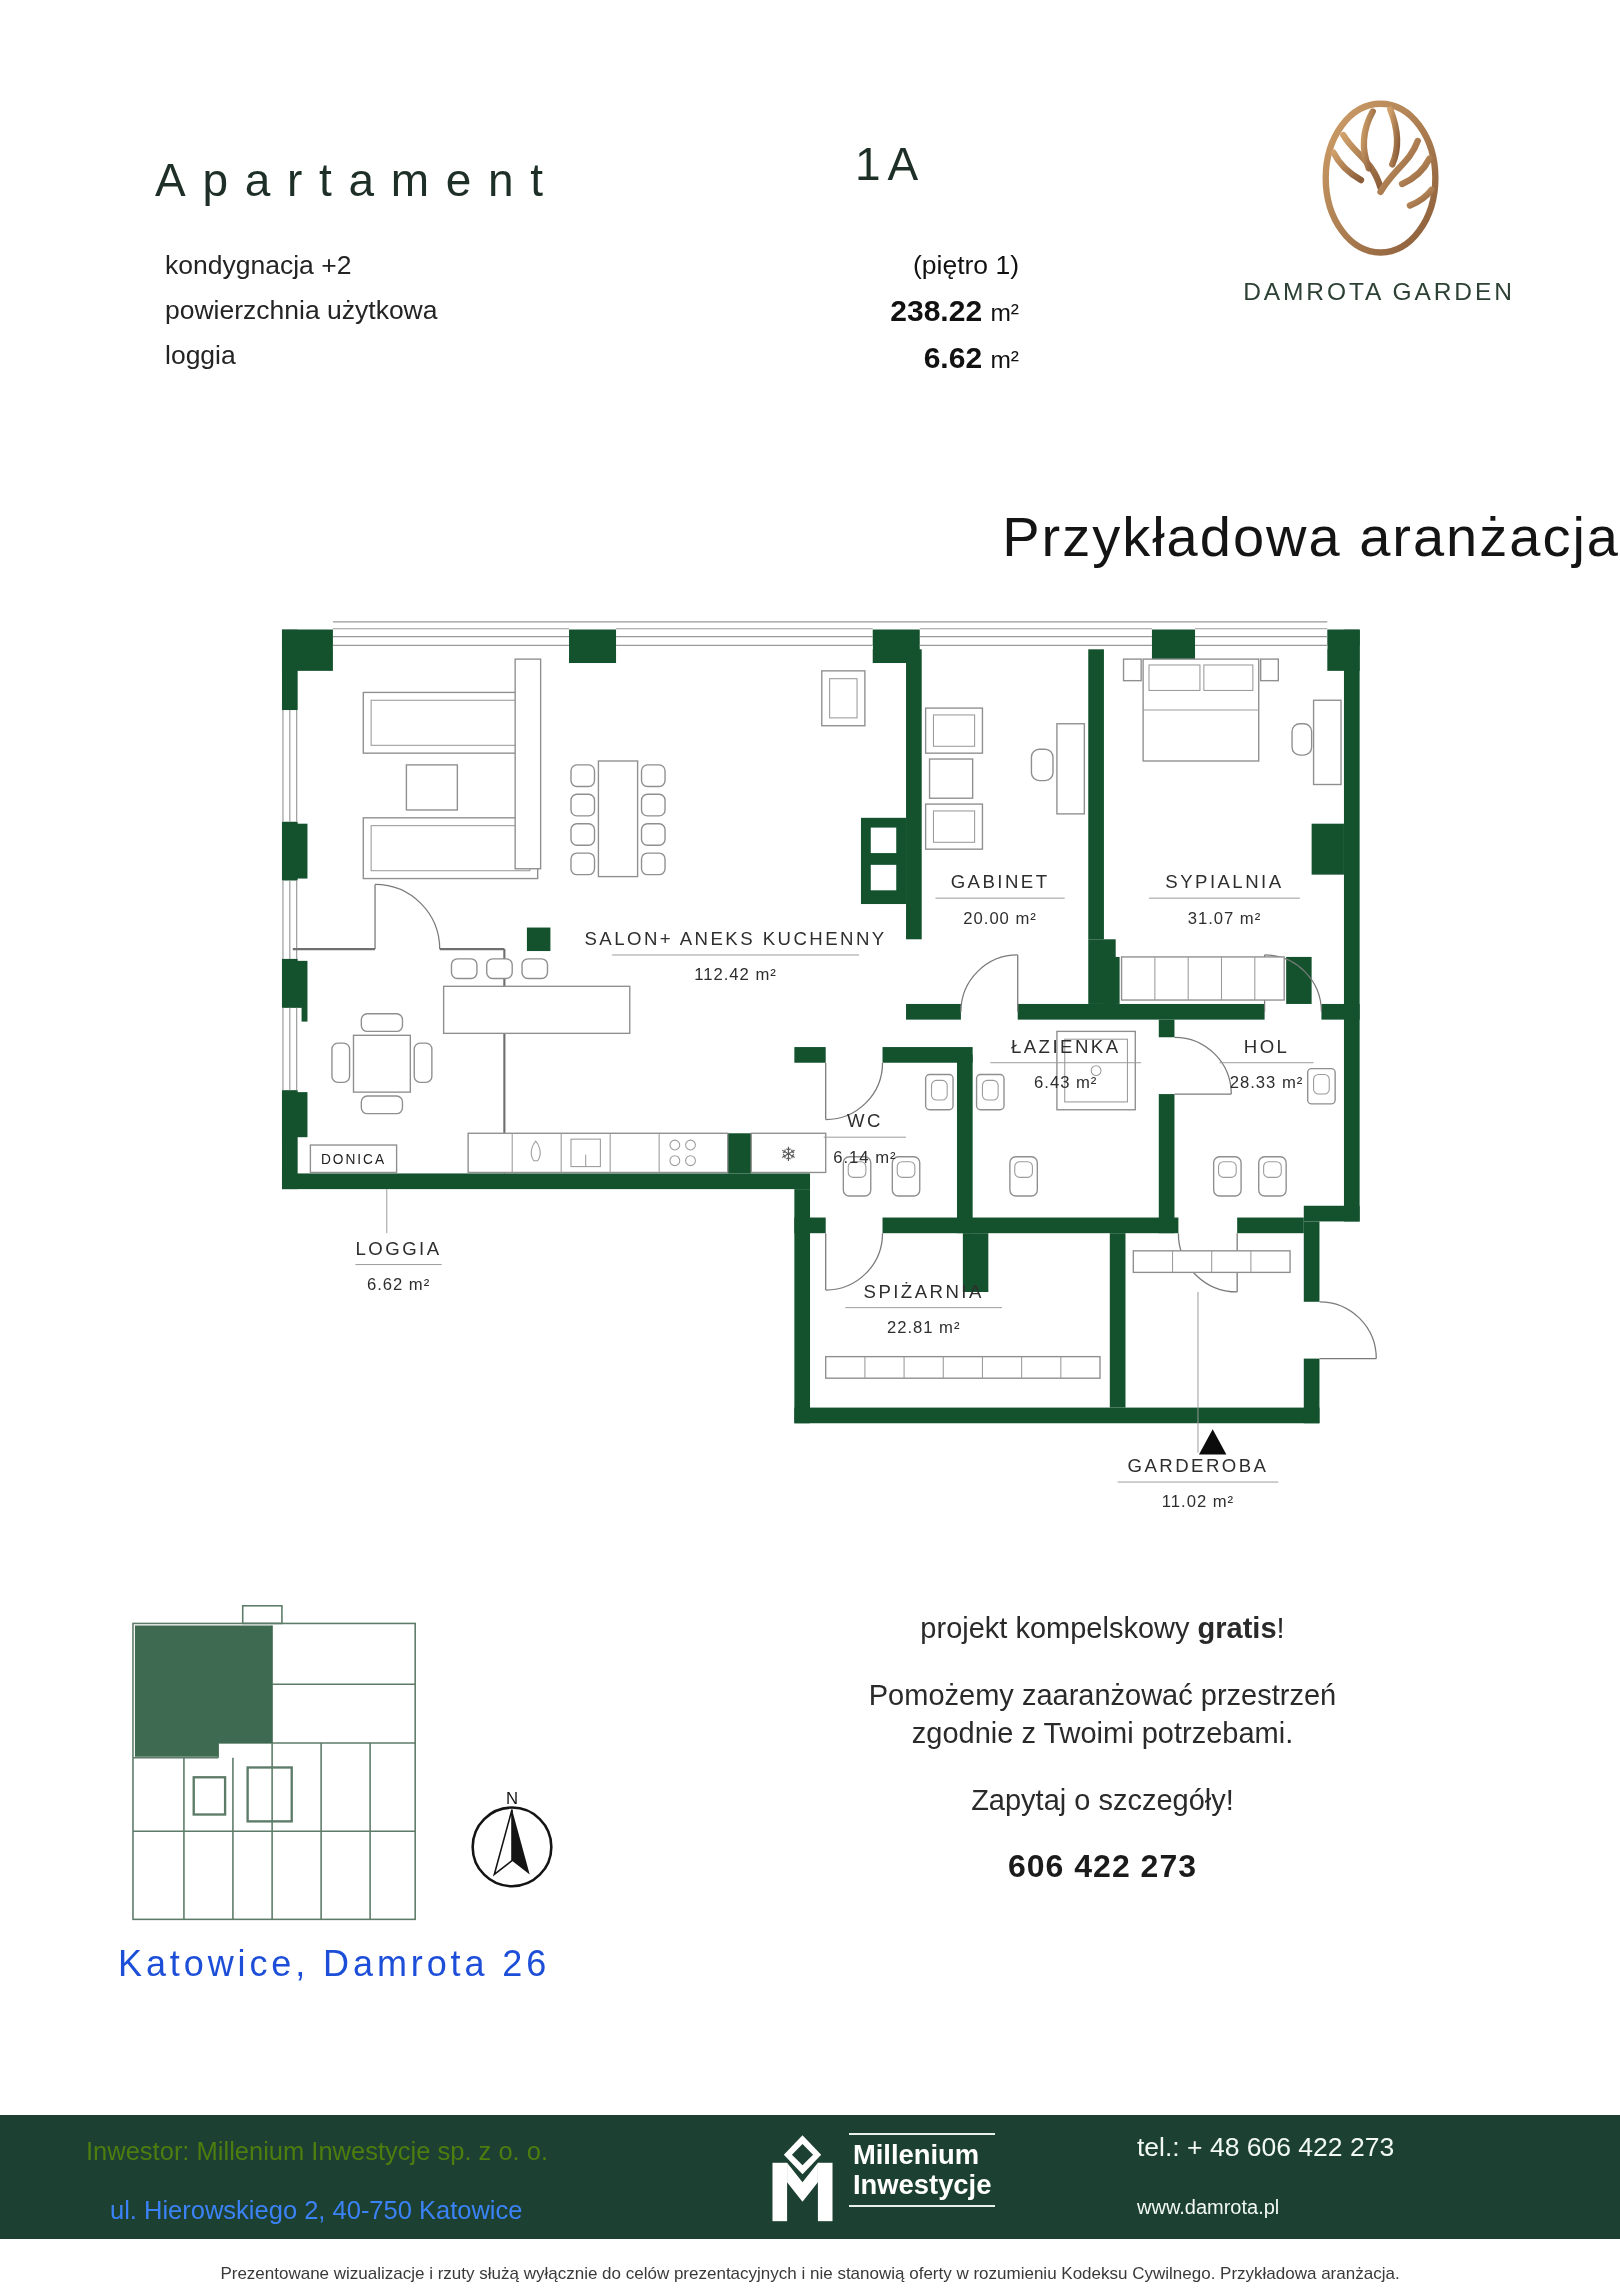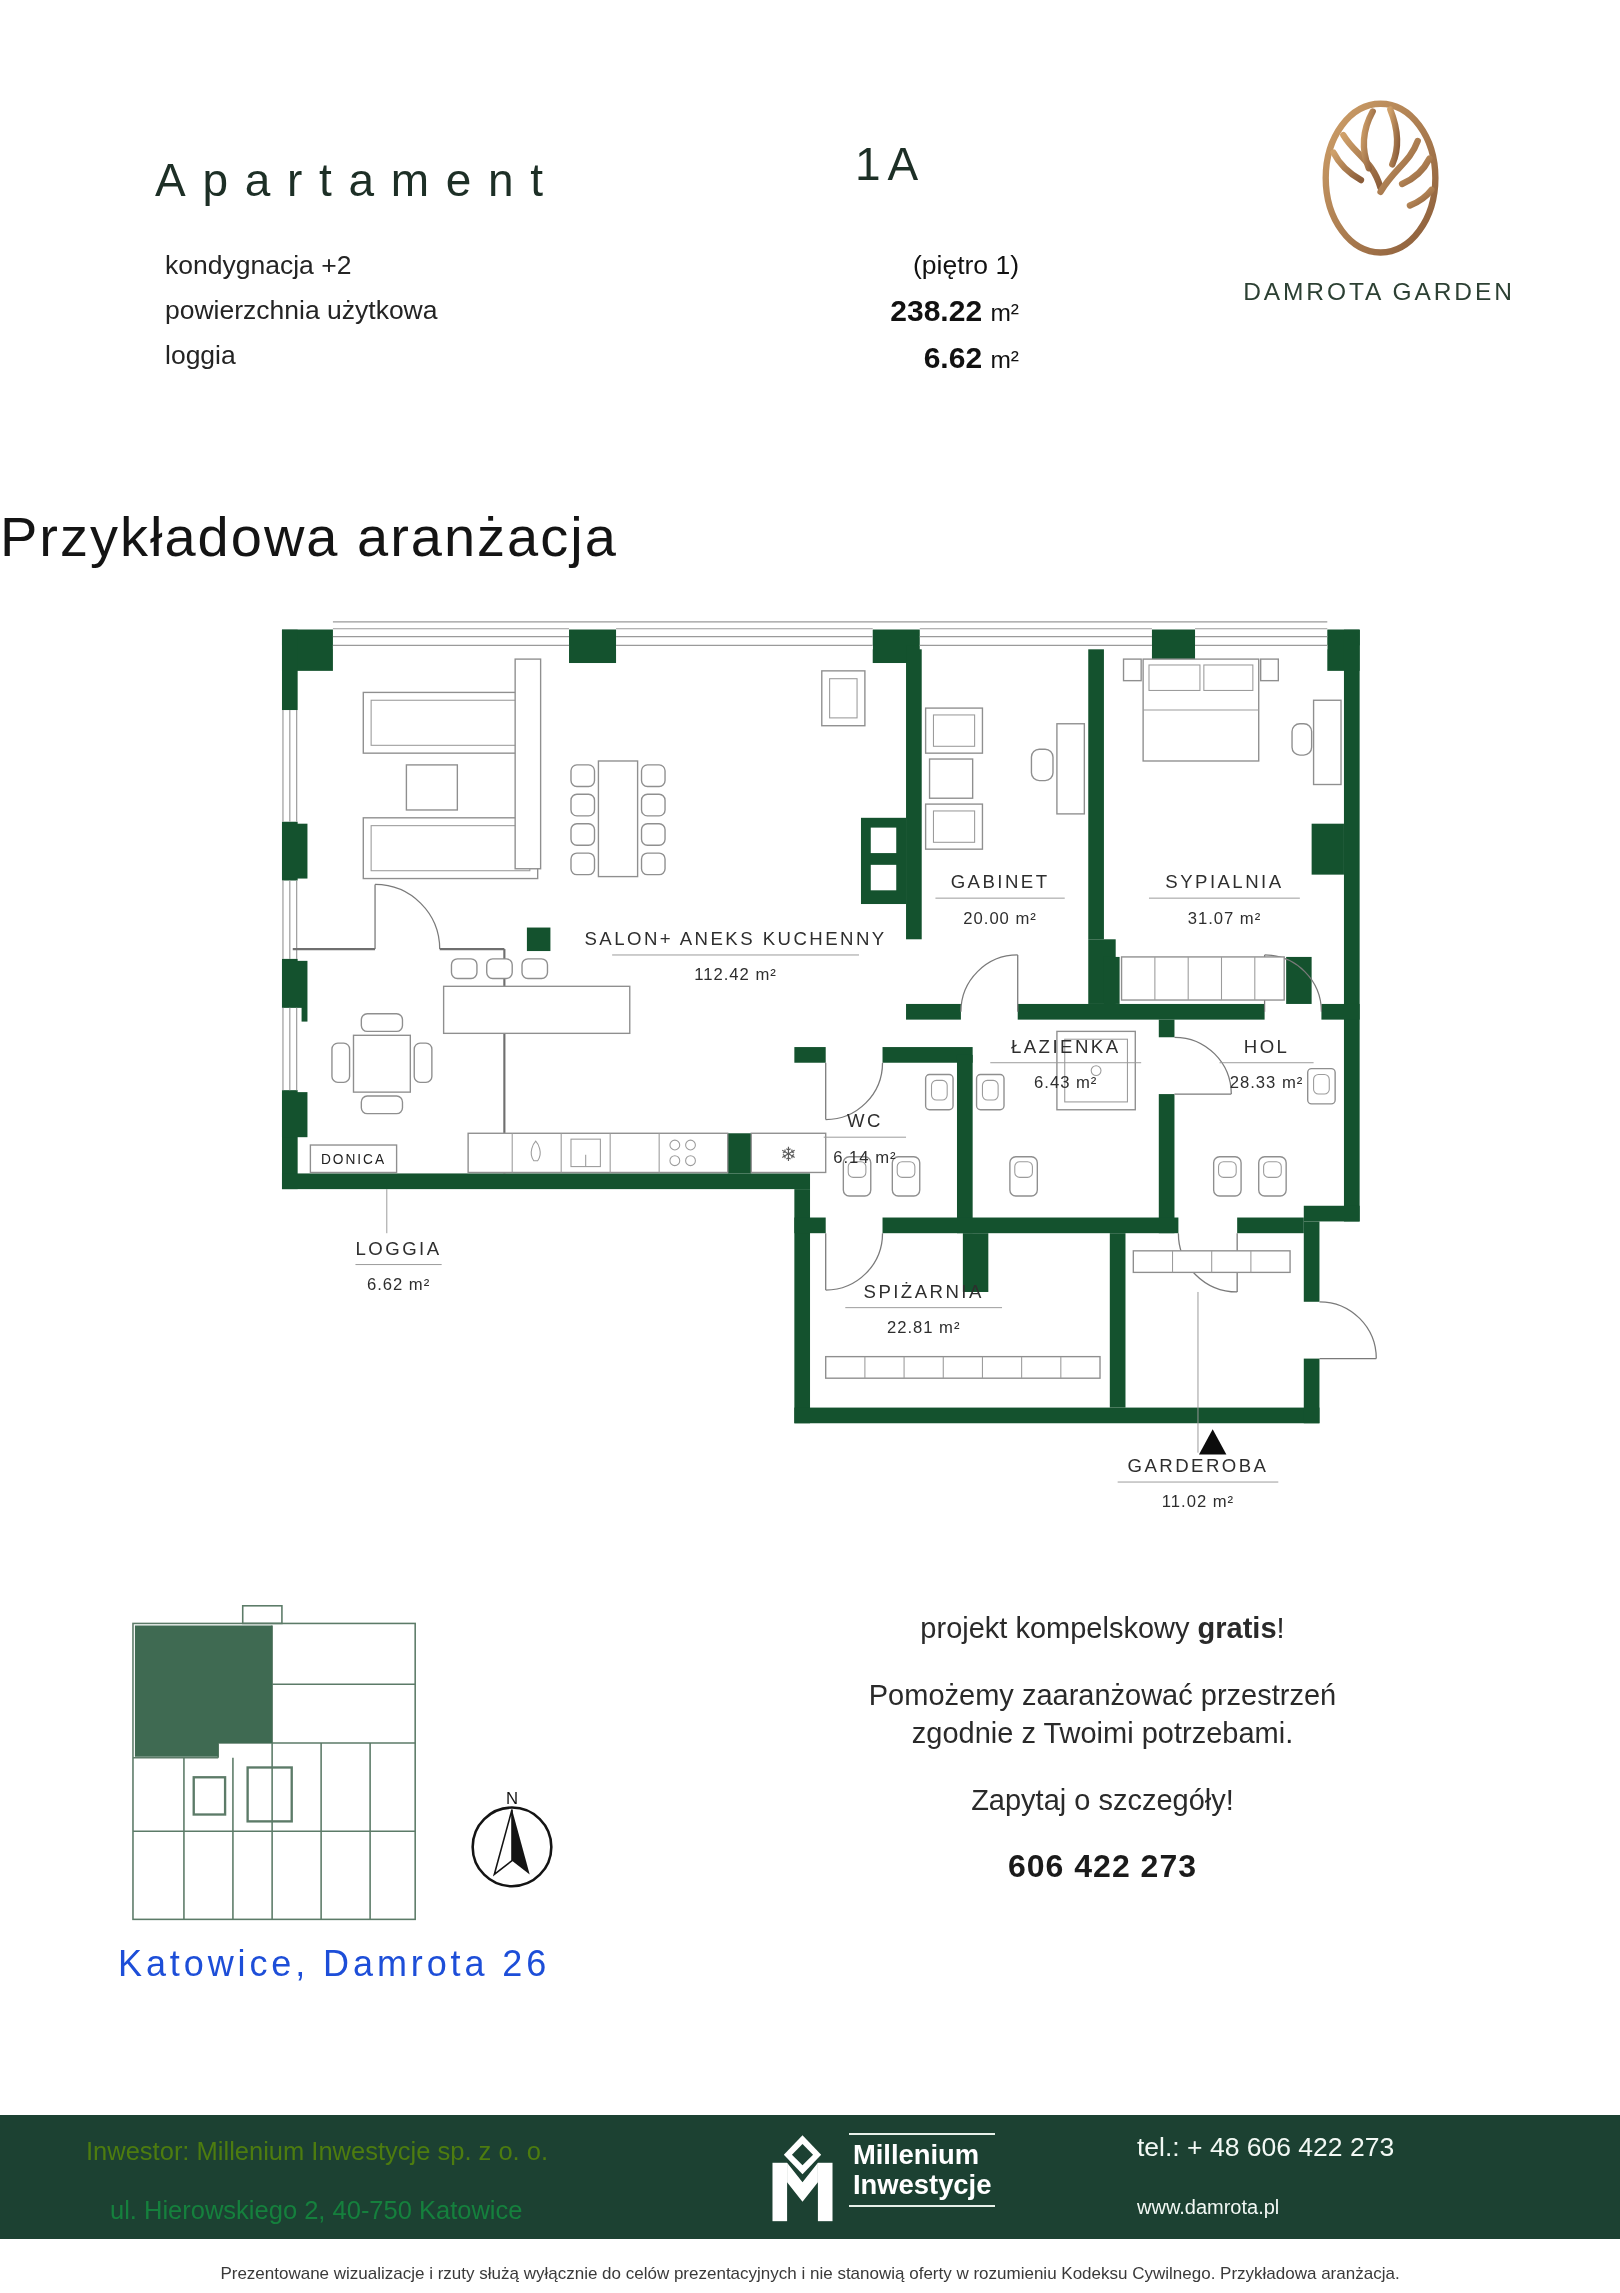--- a/index.html
+++ b/index.html
@@ -13,21 +13,21 @@
   .hd-labels { left:165px; top:243px; font-size:26.5px; line-height:45px; color:#242424; }
   .hd-values { left:676px; top:243px; width:343px; text-align:right; color:#111; }
   .hd-values .v1 { font-size:26.5px; line-height:45px; }
   .hd-values .v2, .hd-values .v3 { font-size:30px; font-weight:700; line-height:45px; }
   .hd-values .unit { font-size:24.5px; font-weight:400; }
 
   
   .brand-text { left:1188px; top:278px; width:382px; text-align:center;
                 font-size:24.5px; letter-spacing:2.9px; color:#2c4033; }
 
-  .section-title { left:0; top:504px; width:1620px; text-align:left;
+  .section-title { left:0; top:504px; width:1620px; text-align:right;
                    font-size:56px; font-weight:400; letter-spacing:2px; color:#141414; }
 
   
   text { font-family:"Liberation Sans", sans-serif; }
   .rname { font-size:19px; letter-spacing:2.5px; fill:#2e2e2e; }
   .rarea { font-size:17px; letter-spacing:1px; fill:#2e2e2e; }
   .dlab  { font-size:14px; letter-spacing:2px; fill:#222; }
   .w { fill:#14522e; }
   .fu { fill:#ffffff; stroke:#8f8f8f; stroke-width:1.4; }
   .fu2{ fill:none; stroke:#9c9c9c; stroke-width:1.1; }
@@ -40,21 +40,21 @@
 
   
   .promo { left:725px; top:1609px; width:755px; text-align:center; font-size:29px; color:#2a2a2a; }
   .promo .l { line-height:38px; }
   .promo .gap { height:29px; }
   .promo .phone { font-size:32px; font-weight:700; letter-spacing:1px; color:#1b1b1b; }
 
   
   .footer { left:0; top:2115px; width:1620px; height:124px; background:#1c4132; }
   .f-left1 { left:86px; top:2137px; font-size:25.5px; color:#4d7c0f; }
-  .f-left2 { left:110px; top:2196px; font-size:25.5px; color:#15803d; }
+  .f-left2 { left:110px; top:2196px; font-size:25.5px; color:#3b82f6; }
   .f-logo-text { left:849px; top:2133px; font-size:27.4px; font-weight:700; color:#ffffff;
                  line-height:30px; border-top:2px solid #e7f1ea; border-bottom:2px solid #e7f1ea;
                  padding:4.9px 3.9px; }
   .f-right { left:1137px; top:2133px; width:353px; color:#f2f8f4; }
   .f-right .tel { font-size:26.5px; line-height:29px; }
   .f-right .web { font-size:20px; margin-top:34px; }
 
   .disclaimer { left:0; top:2264px; width:1620px; text-align:center; font-size:17px; color:#3a3a3a; }
 </style>
 </head>

